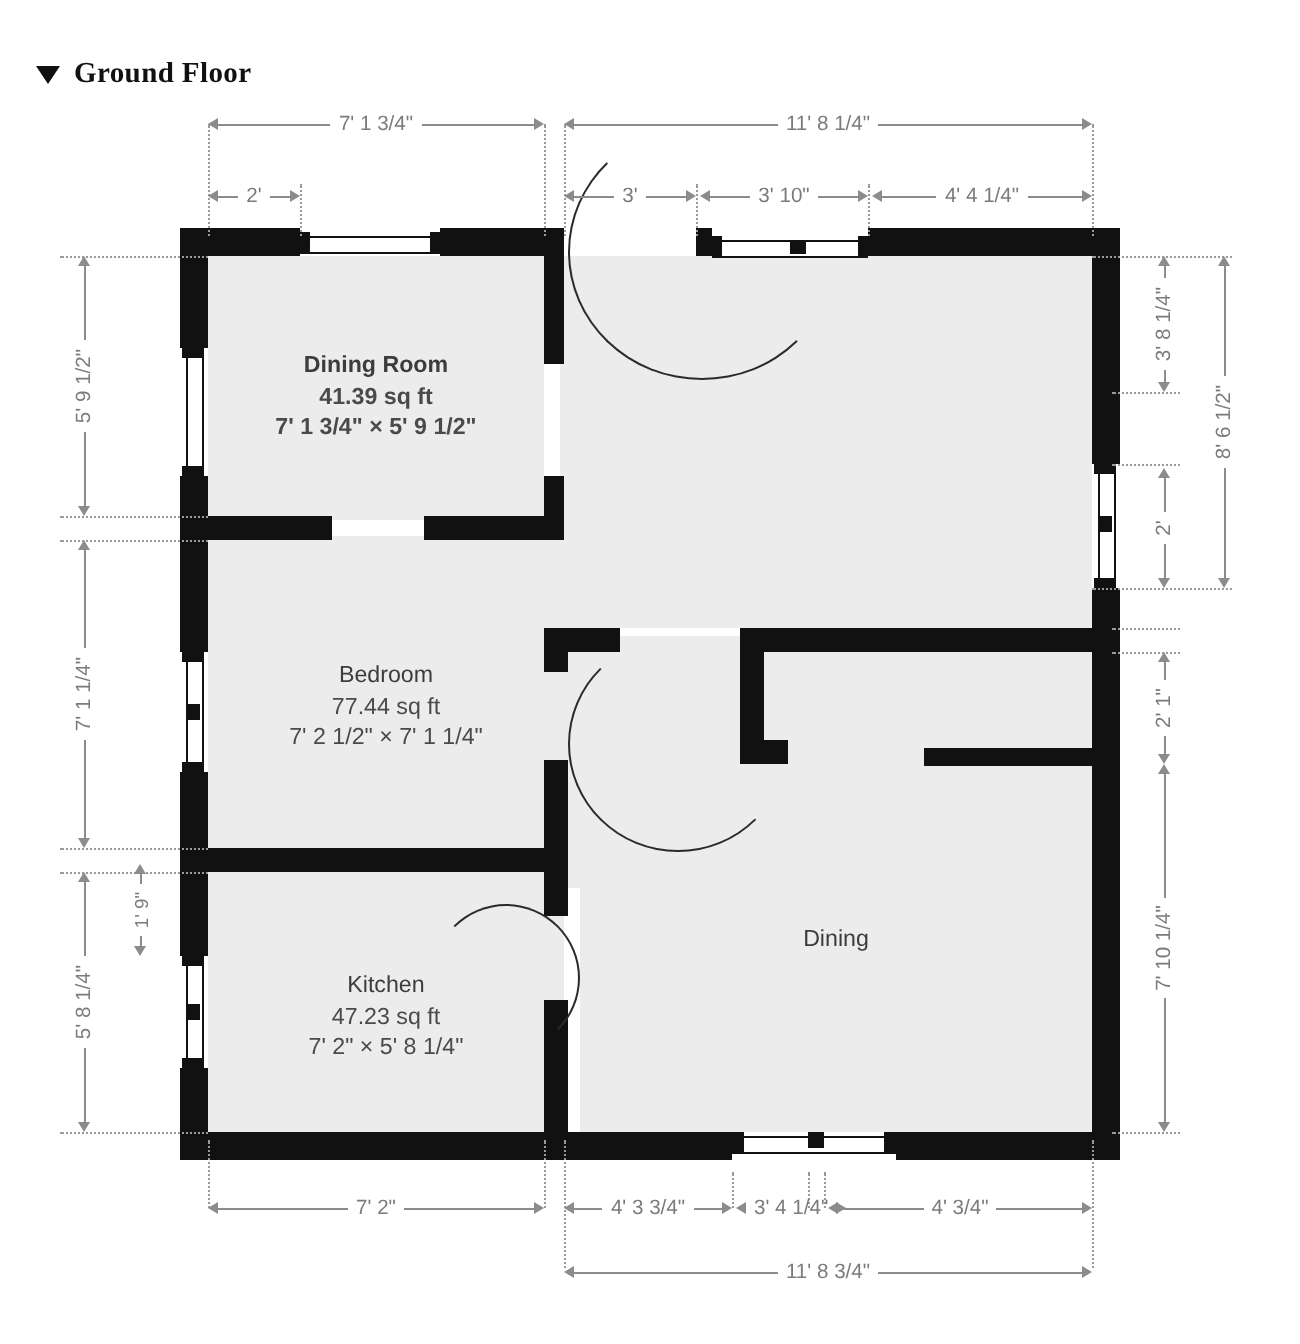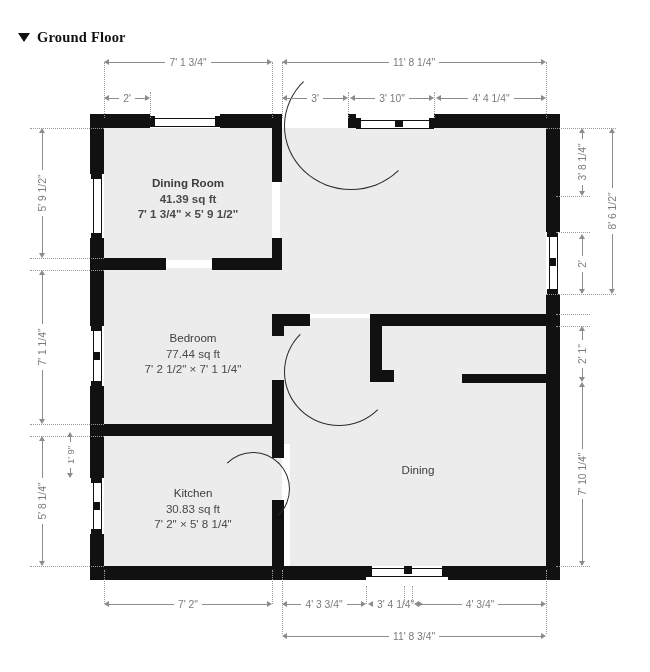--- a/index.html
+++ b/index.html
@@ -465,17 +465,17 @@
     <div>77.44 sq ft</div>
     <div>7' 2 1/2" × 7' 1 1/4"</div>
   </div>
 
   <div class="room-label" style="left:290px; top:462px; width:256px;">
     <div class="rname">Dining</div>
   </div>
 
   <div class="room-label" style="left:104px; top:485px; width:178px;">
     <div class="rname">Kitchen</div>
-    <div>30.83 sq ft</div>
+    <div>47.23 sq ft</div>
     <div>7' 2" × 5' 8 1/4"</div>
   </div>
 
 </div>
 
 </body></html>

